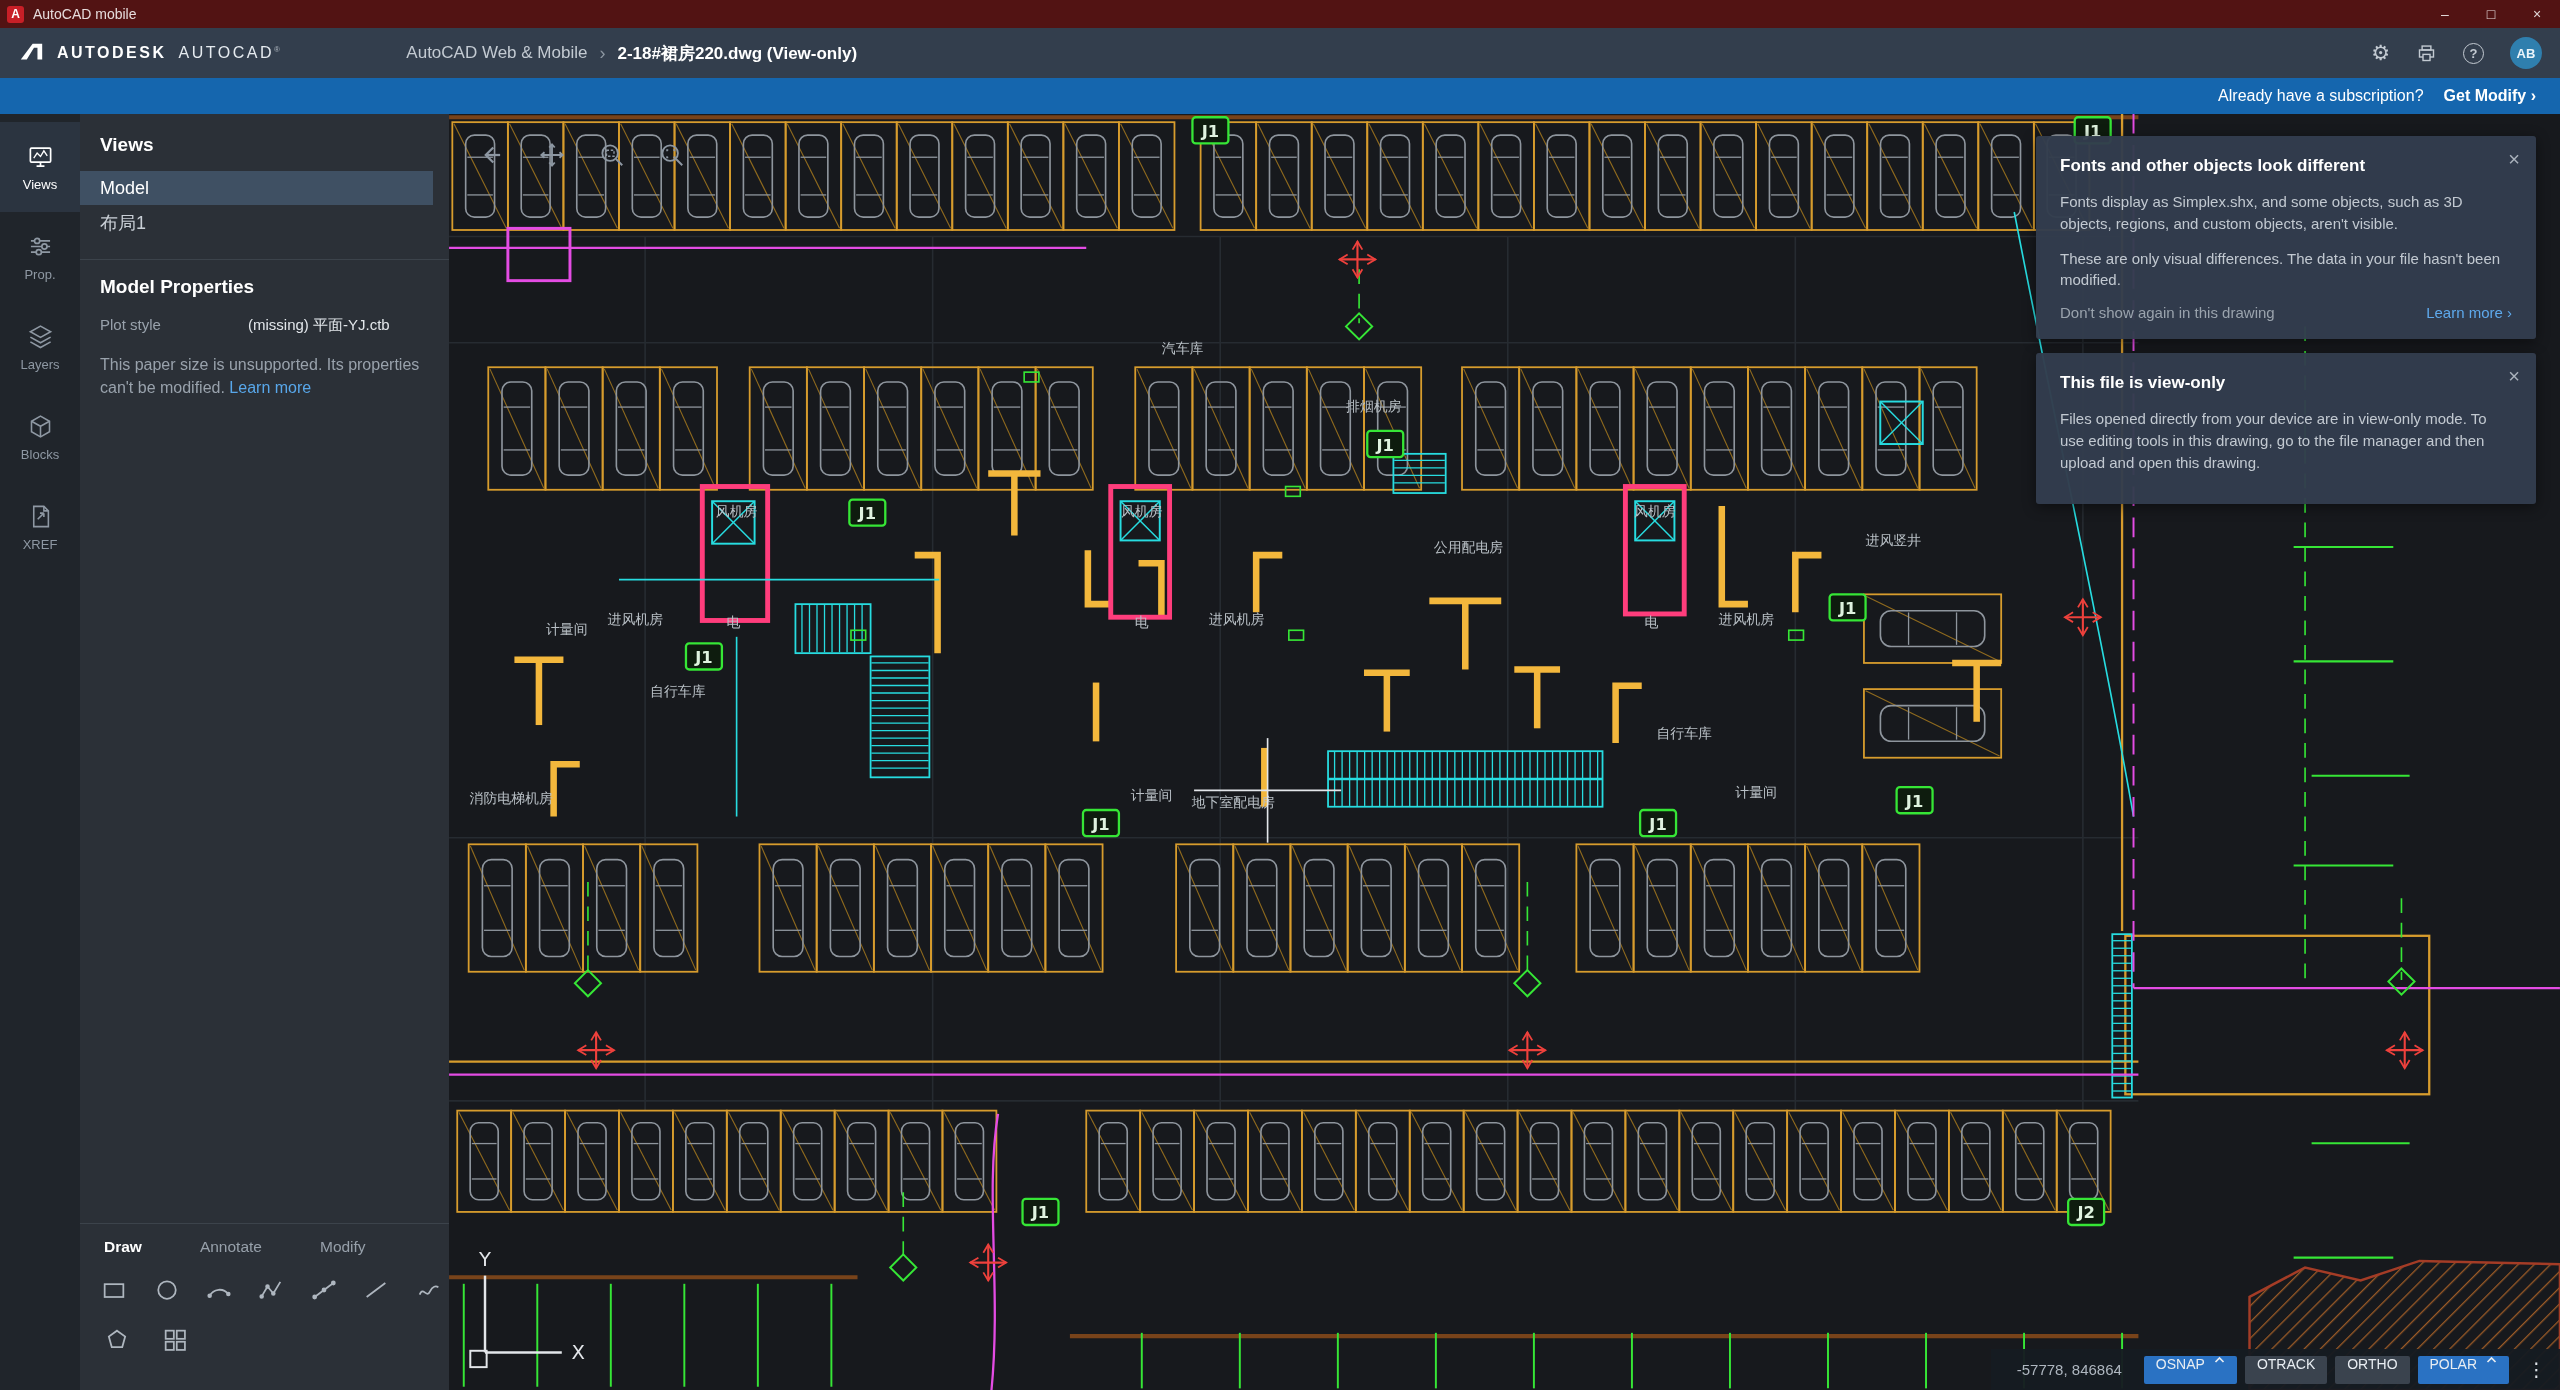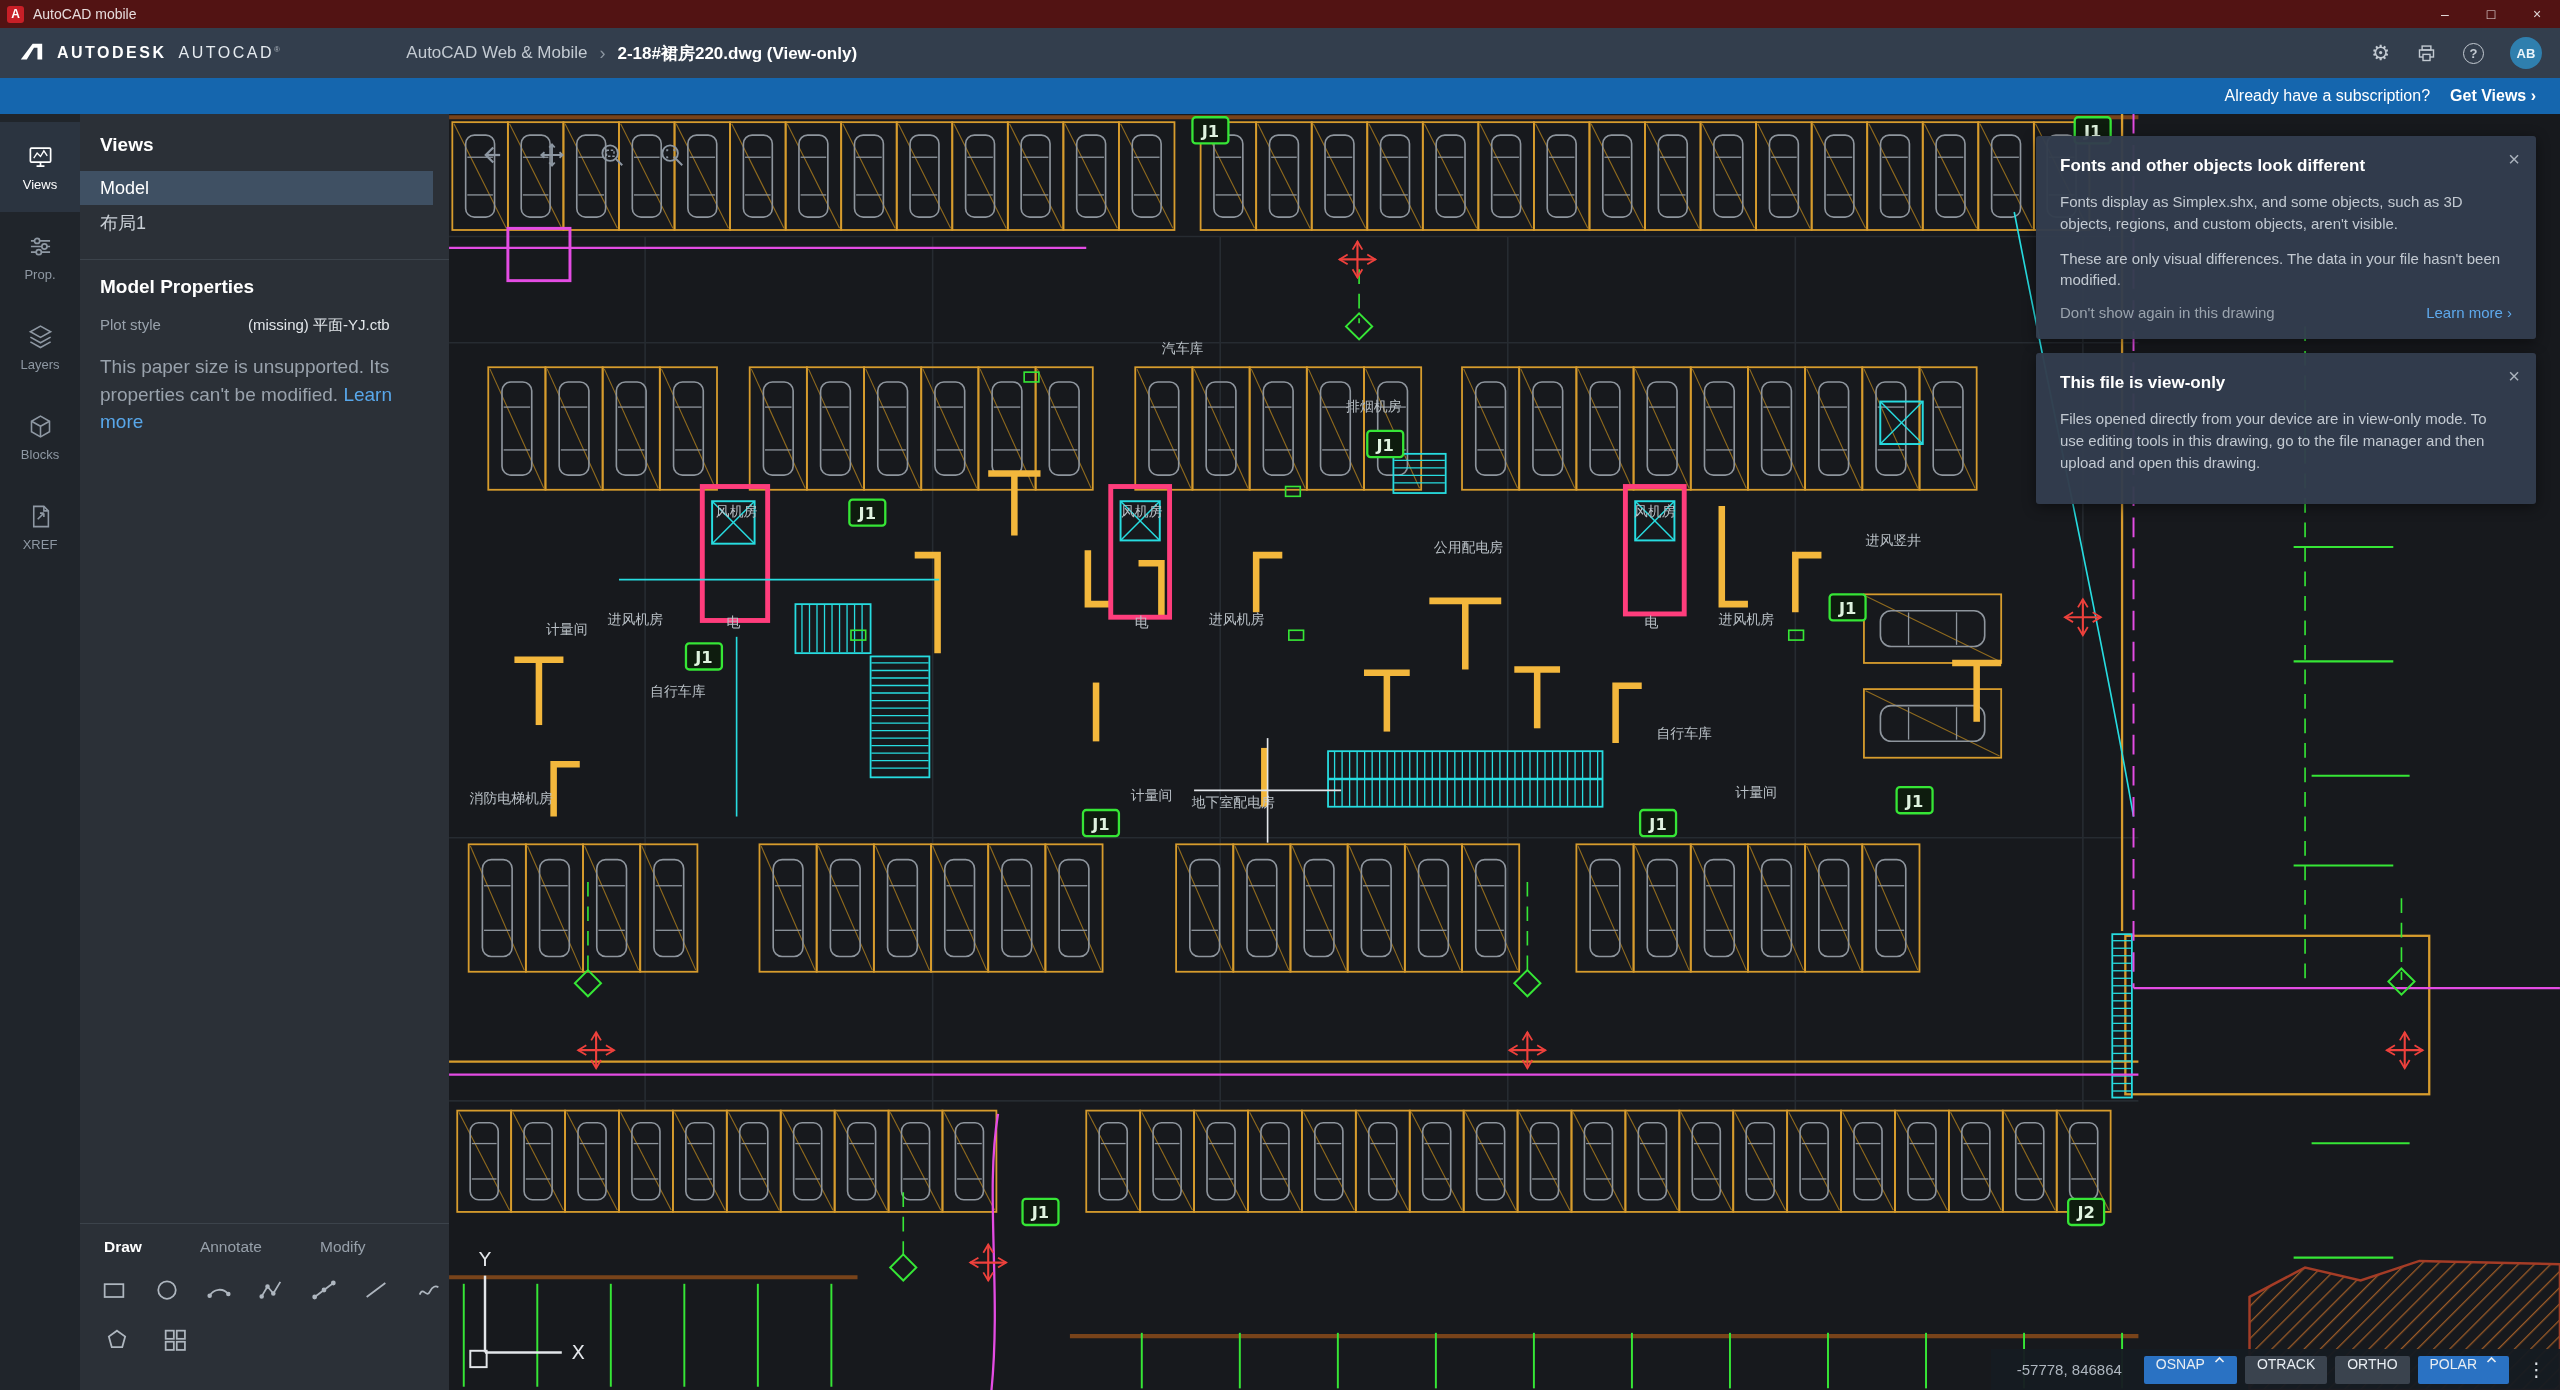--- a/index.html
+++ b/index.html
@@ -48,21 +48,21 @@
 
   .panel{width:369px;background:#2b3037;display:flex;flex-direction:column;color:#c3cad1;}
   .panel-title{font-size:19px;font-weight:bold;color:#fff;padding:20px 0 14px 20px;}
   .view-item{height:34px;line-height:34px;padding-left:20px;font-size:18px;margin:1px 16px 1px 0;color:#c9cfd6;cursor:pointer}
   .view-item.selected{background:#3f5063;color:#fff}
   .divider{height:1px;background:#3c434b;margin:18px 0 16px 0}
   .props-title{font-size:19px;font-weight:bold;color:#fff;padding:0 0 18px 20px}
   .prop-row{display:flex;padding-left:20px;font-size:15px}
   .prop-label{width:148px;color:#99a2ac}
   .prop-value{color:#e3e7eb}
-  .panel-warning{padding:18px 26px 0 20px;font-size:19px;line-height:1.45;color:#99a2ac}
+  .panel-warning{padding:18px 26px 0 20px;font-size:16px;line-height:1.45;color:#99a2ac}
   .panel-warning a{color:#58a7ea}
   .panel-spacer{flex:1}
   .tool-tabs{display:flex;gap:58px;padding:14px 0 12px 24px;border-top:1px solid #3c434b;font-size:15.5px;color:#97a0aa}
   .tool-tab{cursor:pointer}
   .tool-tab.active{color:#fff;font-weight:bold}
   .tool-rows{padding:4px 0 18px 14px}
   .tool-row{display:flex;gap:12px;margin-bottom:14px}
   .tool-btn{width:46px;height:36px;display:flex;align-items:center;justify-content:center;color:#aeb6bf;cursor:pointer}
   .tool-btn svg{width:28px;height:28px}
 
@@ -131,21 +131,21 @@
         </svg>
     </span>
     <span class="hdr-icon help">?</span>
     <span class="avatar">AB</span>
   </div>
 </div>
 
 <div class="banner">
   <div class="banner-right">
     <span>Already have a subscription?</span>
-    <span class="bold link">Get Views ›</span>
+    <span class="bold link">Get Modify ›</span>
   </div>
 </div>
 
 <div class="main">
   <div class="rail" id="rail">
       <div class="rail-item active">
         <span class="icn">
           <svg viewBox="0 0 24 24" fill="none" stroke="currentColor" stroke-width="1.5">
             <rect x="3" y="4.5" width="18" height="12.5" rx="1"></rect>
             <path d="M8.5 20.5h7M12 17v3.5"></path>

